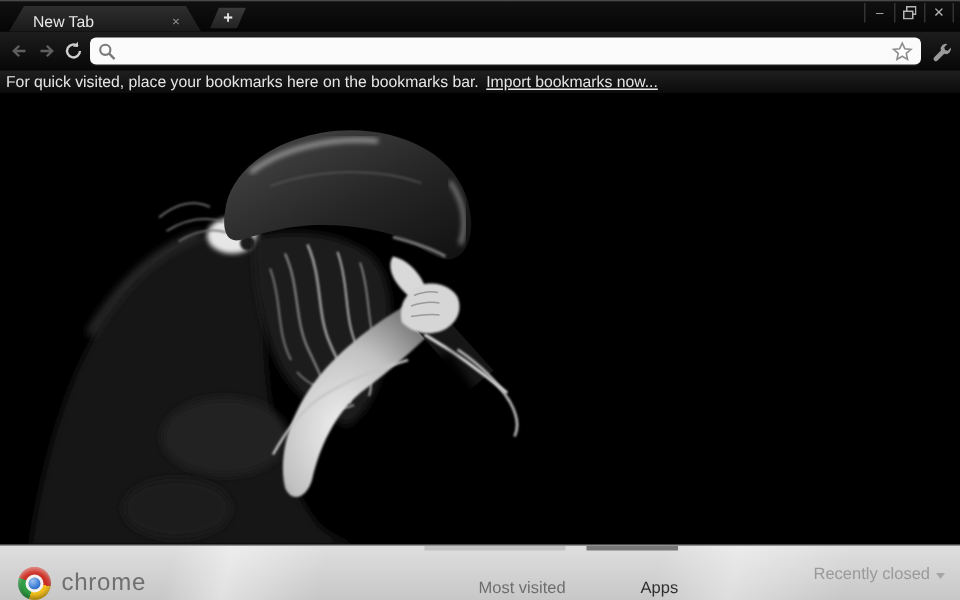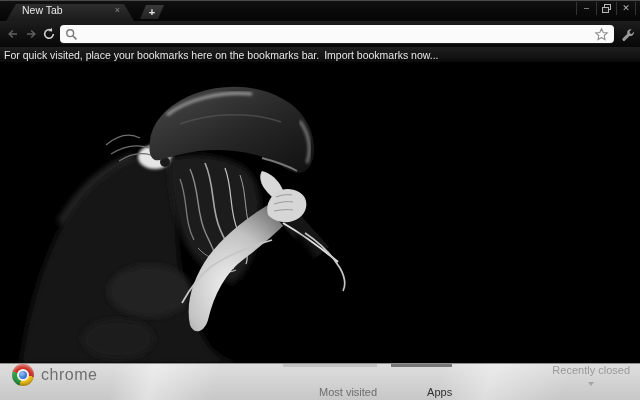--- a/index.html
+++ b/index.html
@@ -5,21 +5,21 @@
   html,body{margin:0;padding:0;background:#000;}
   *{box-sizing:border-box;font-family:"Liberation Sans",sans-serif;}
   .window{position:relative;width:640px;height:400px;background:#000;overflow:hidden;
           border-top:1px solid #4a4a4a;}
   
   .tabstrip{position:relative;height:20px;background:linear-gradient(#101010,#050505);}
   .tab{position:absolute;left:6px;top:3px;width:128px;height:17px;
        background:linear-gradient(#2e2e2e,#1a1a1a);
        clip-path:polygon(10px 0,118px 0,128px 17px,0 17px);
        filter:drop-shadow(0 0 1px #6a6a6a);
-       display:flex;align-items:flex-start;padding:0 12px 0 16px;gap:28px;}
+       display:flex;align-items:flex-end;padding:0 12px 0 16px;gap:28px;}
   .tab-title{flex:1;font-size:10.5px;color:#e8e8e8;white-space:nowrap;overflow:hidden;}
   .tab-close{font-size:9px;color:#8d8d8d;line-height:1;cursor:default;padding:2px;}
   .newtab-btn{position:absolute;left:140px;top:4px;width:24px;height:14px;
        background:linear-gradient(#3a3a3a,#222);
        clip-path:polygon(6px 0,24px 0,18px 14px,0 14px);
        filter:drop-shadow(0 0 1px #555);
        display:flex;align-items:center;justify-content:center;
        color:#e6e6e6;font-size:11px;font-weight:bold;line-height:1;}
   .win-controls{position:absolute;right:4px;top:1px;display:flex;height:13px;}
   .winbtn{width:20px;height:13px;display:flex;align-items:center;justify-content:center;
@@ -29,48 +29,48 @@
   .toolbar{height:26px;background:linear-gradient(#1d1d1d,#070707);
        display:flex;align-items:center;padding:0 4px;}
   .navbtn{width:18px;height:18px;display:flex;align-items:center;justify-content:center;}
   .omnibox{flex:1;height:18px;margin:0 4px 0 2px;background:#fbfbfb;border-radius:4px;
        display:flex;align-items:center;padding:0 5px;box-shadow:0 1px 0 rgba(255,255,255,.08);}
   .omnibox input{flex:1;border:0;outline:0;background:transparent;font-size:12px;color:#222;
        height:16px;padding:0 4px;}
   
   .infobar{height:16px;background:linear-gradient(#1f1f1f,#0b0b0b);border-bottom:1px solid #000;
        display:flex;align-items:center;padding:0 4px;font-size:10.5px;color:#e6e6e6;white-space:nowrap;}
-  .infobar a{color:#e6e6e6;margin-left:5px;cursor:pointer;}
+  .infobar a{color:#e6e6e6;text-decoration:underline;margin-left:5px;cursor:pointer;}
   
   .content{position:relative;height:300px;background:#000;overflow:hidden;}
   .content svg{display:block;}
   
   .bottombar{position:relative;height:37px;background:linear-gradient(#dedede,#c7c7c7);
-       border-top:1px solid #8f8f8f;display:flex;align-items:flex-start;padding:0 12px;}
+       border-top:1px solid #8f8f8f;display:flex;align-items:flex-end;padding:0 12px;}
   .bottombar::before{content:"";position:absolute;inset:0;pointer-events:none;
        background:linear-gradient(105deg,transparent 18%,rgba(255,255,255,.45) 24%,transparent 34%,
                  transparent 68%,rgba(255,255,255,.4) 76%,transparent 88%);}
   .brand{display:flex;align-items:center;gap:7px;z-index:1;}
   .logo-ball{position:relative;width:22px;height:22px;border-radius:50%;
        background:conic-gradient(from 100deg,#f4c01d 0 100deg,#2f9e44 100deg 190deg,#cc2e23 190deg 360deg);
        box-shadow:inset 0 2px 3px rgba(255,255,255,.45), inset 0 -2px 3px rgba(0,0,0,.35);}
   .logo-core{position:absolute;left:5px;top:5px;width:12px;height:12px;border-radius:50%;
        background:radial-gradient(circle at 35% 30%,#9ec2ef,#3a7bd5 60%,#2458a7);
        border:2px solid #f2f2f2;}
   .brand-name{font-size:16px;color:#6f6f6f;letter-spacing:.5px;}
   .bottom-tabs{position:absolute;left:283px;top:0;display:flex;gap:14px;z-index:1;}
   .btab{display:flex;flex-direction:column;align-items:center;cursor:pointer;}
   .btab .bar{height:3px;width:100%;min-width:46px;background:transparent;}
   .btab.inactive .bar{background:#c2c2c2;}
   .btab.active .bar{background:#787878;}
   .btab .lbl{padding-top:19px;font-size:11px;margin-left:36px;}
   .btab.inactive .lbl{color:#6e6e6e;}
   .btab.active .lbl{color:#2f2f2f;font-weight:normal;}
   .recently{position:absolute;right:10px;top:0;height:37px;display:flex;align-items:center;
-       gap:4px;color:#9a9a9a;font-size:11px;z-index:1;cursor:pointer;flex-direction:column;}
+       gap:4px;color:#9a9a9a;font-size:11px;z-index:1;cursor:pointer;}
   .tri-down{width:0;height:0;border-left:3.5px solid transparent;border-right:3.5px solid transparent;
        border-top:4px solid #a5a5a5;margin-top:2px;}
 </style>
 </head>
 <body>
 
 <div class="window">
 
   <div class="tabstrip">
     <div class="tab">

